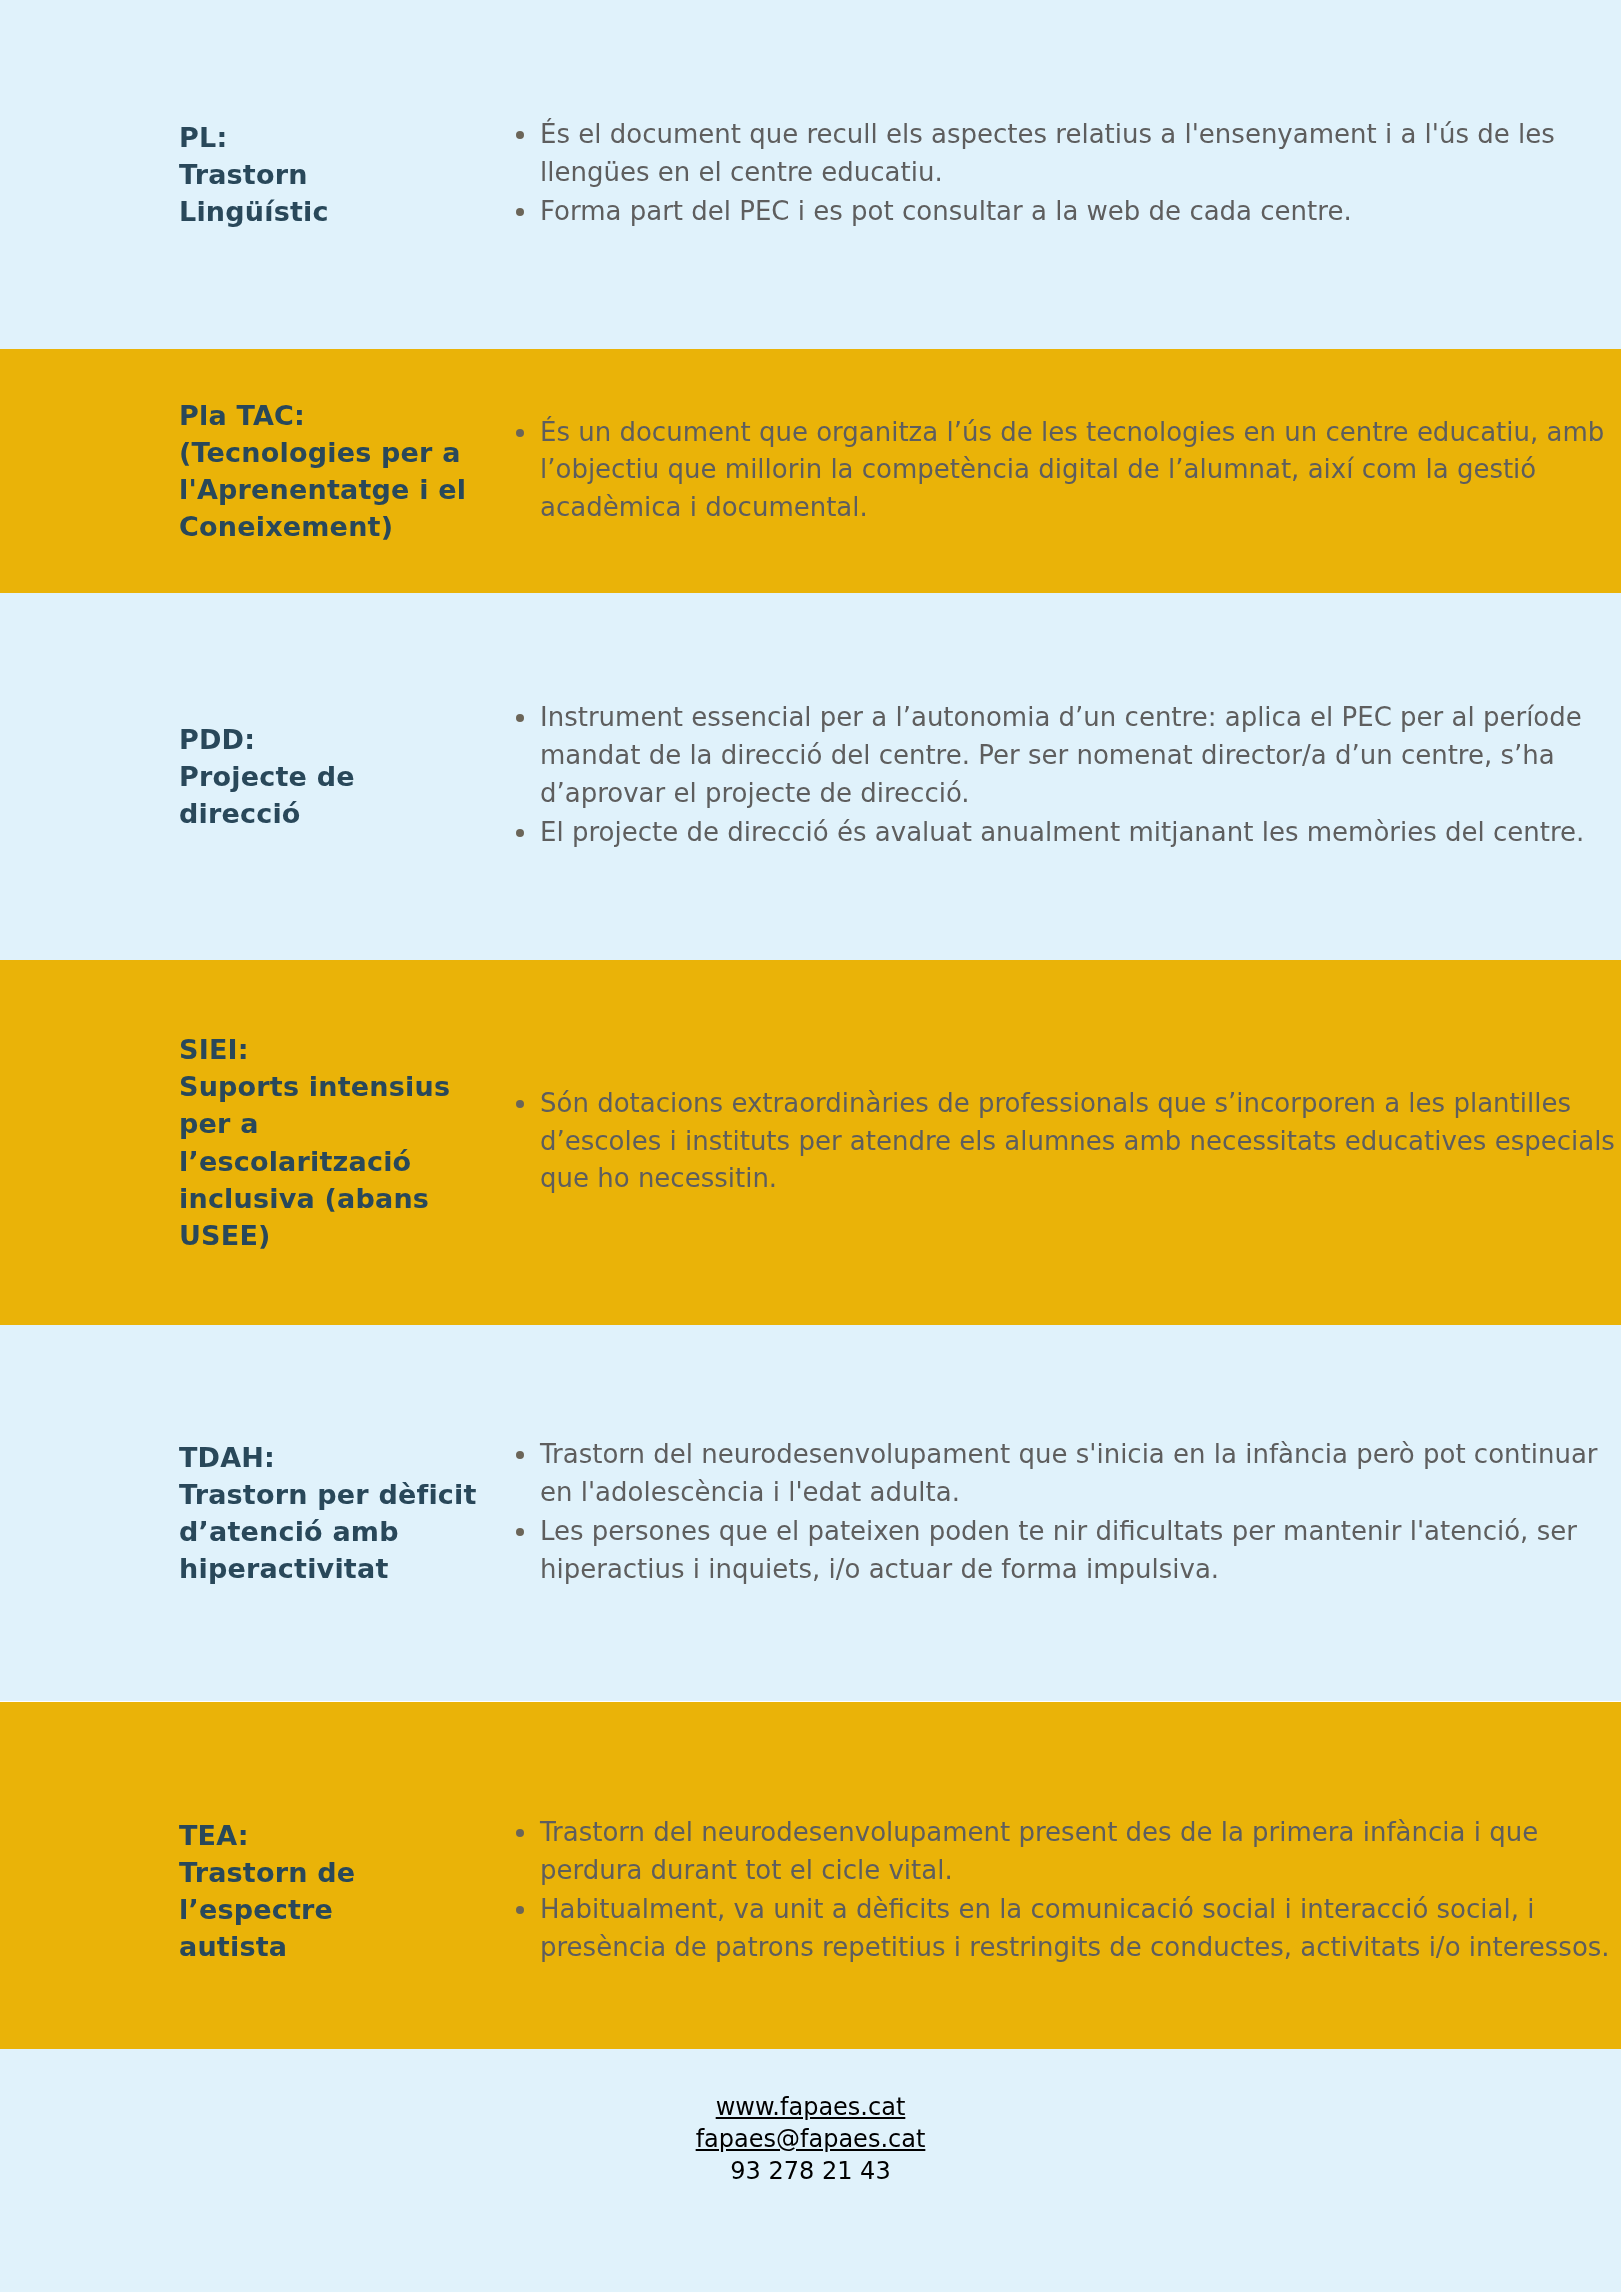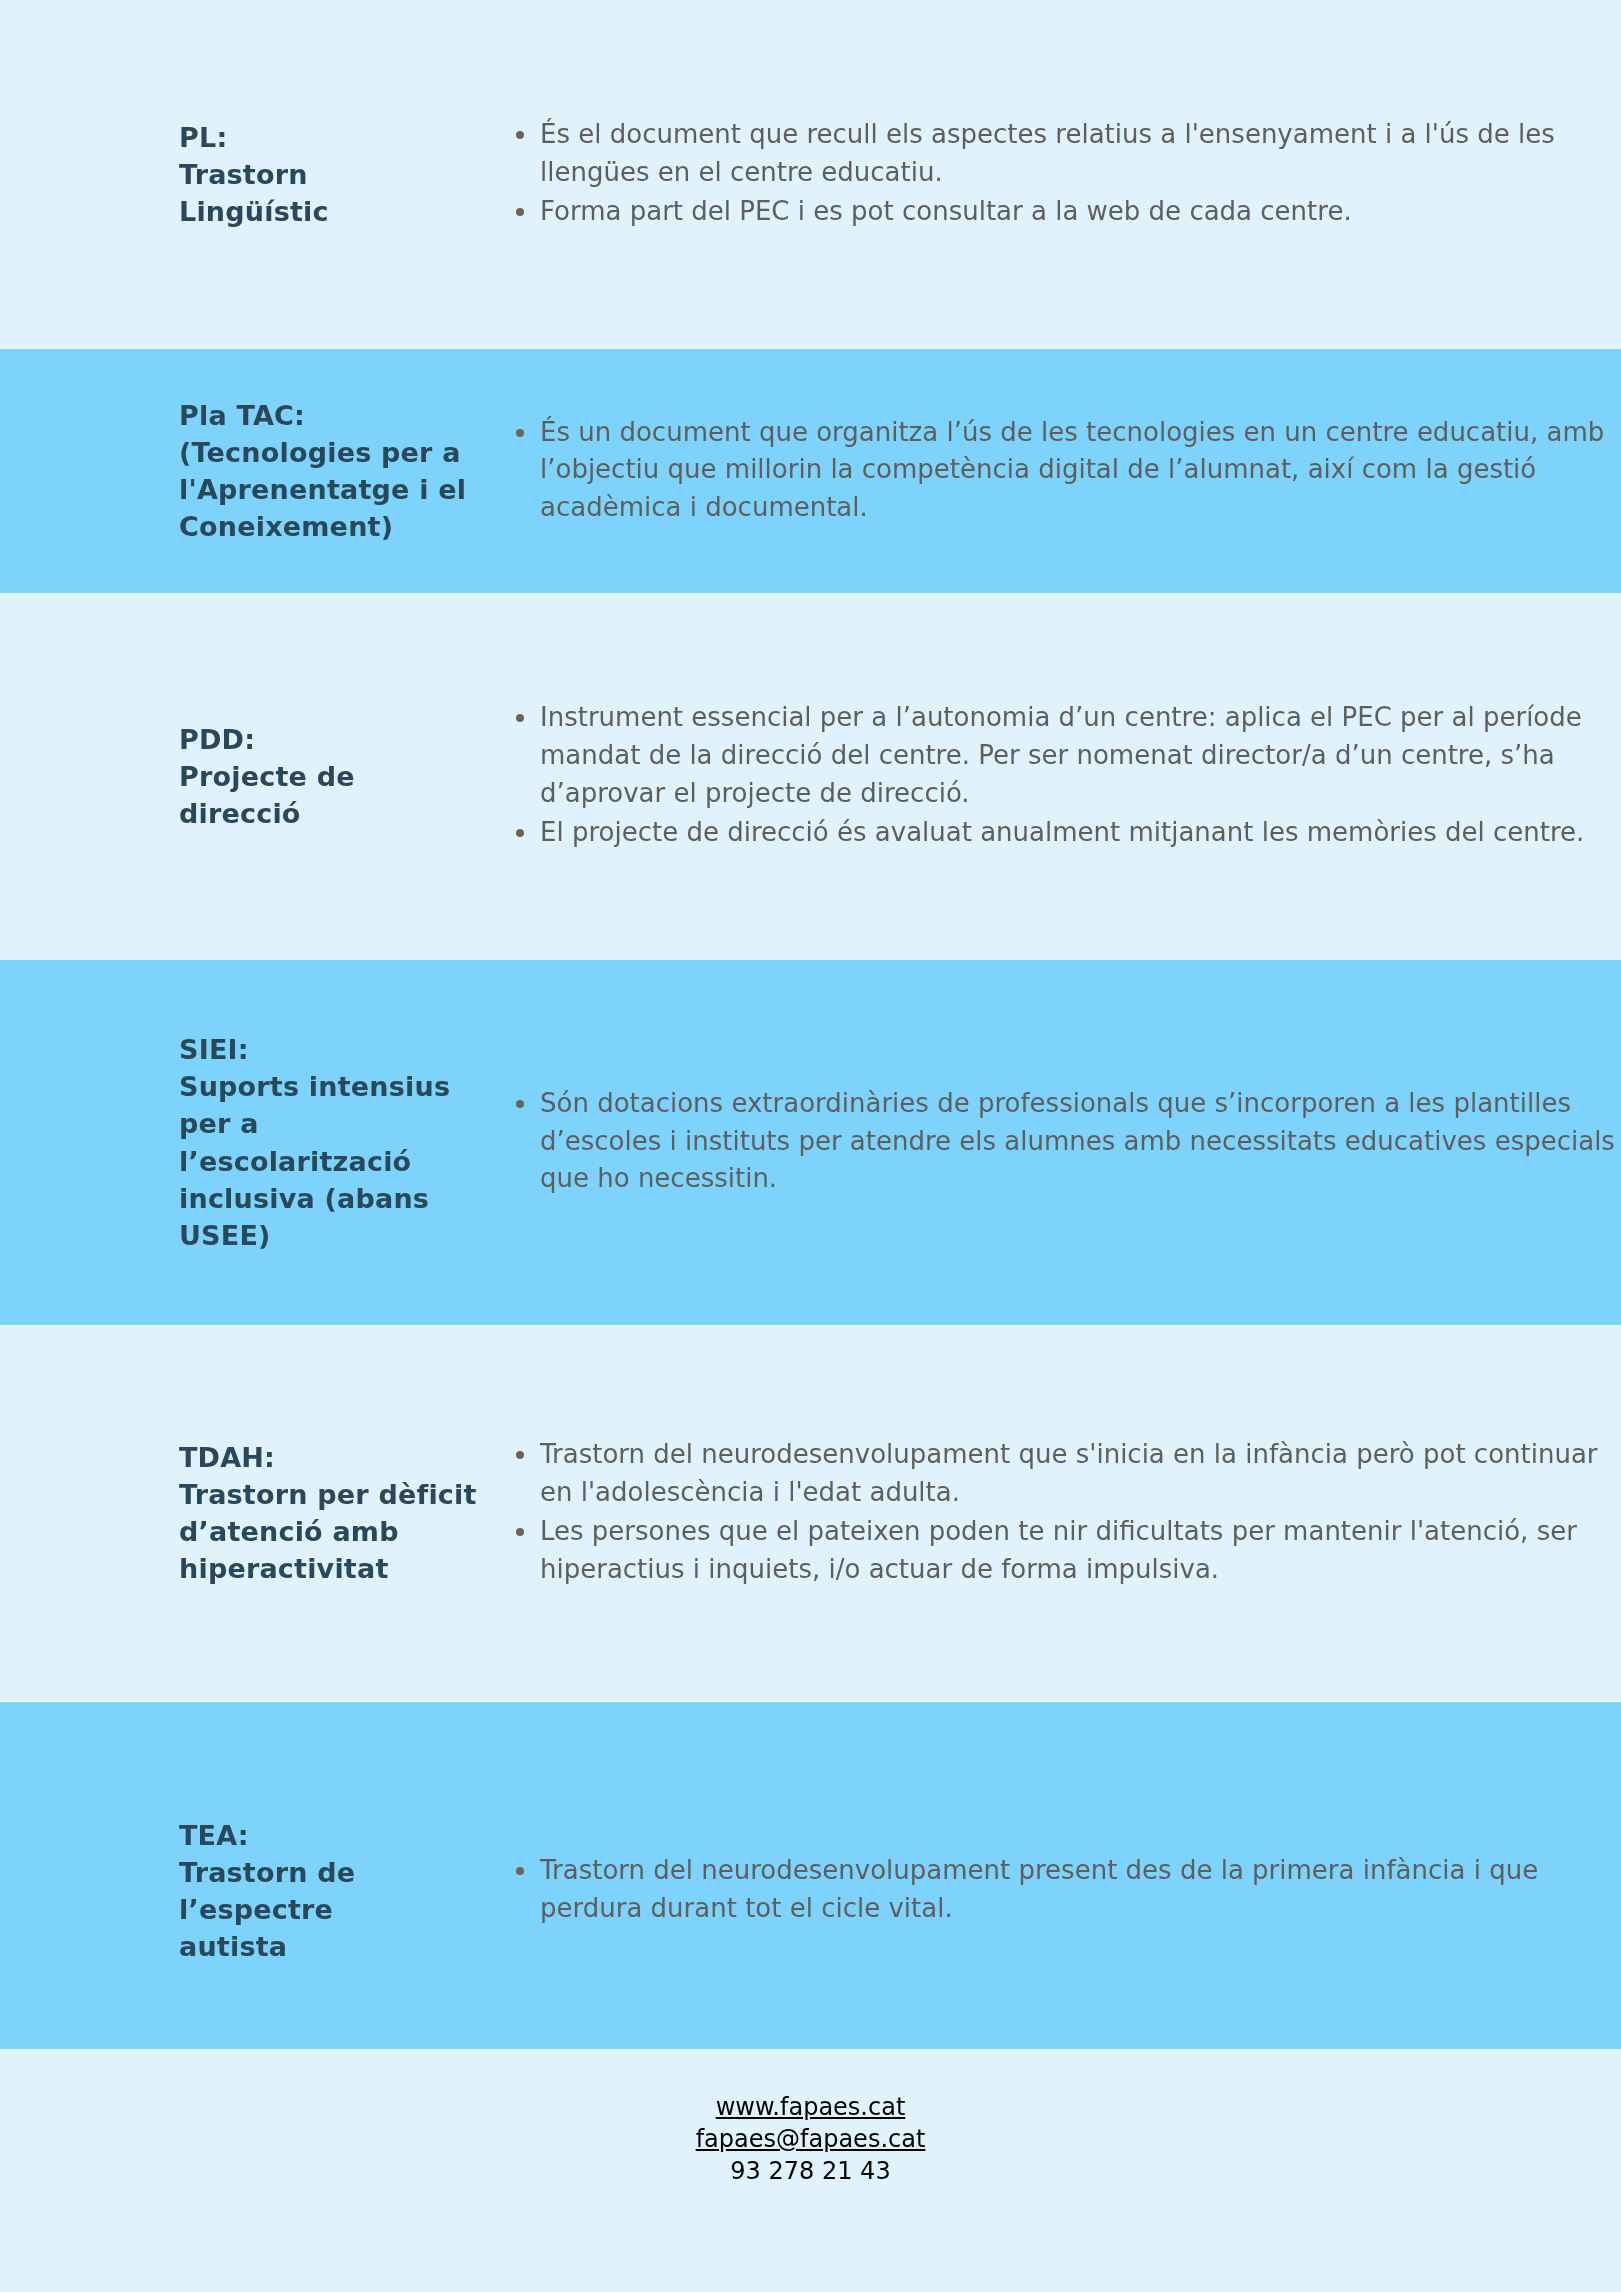--- a/index.html
+++ b/index.html
@@ -24,21 +24,21 @@
 
   .glossary-row {
     position: absolute;
     left: 0;
     width: 1621px;
     display: flex;
     align-items: center;
     box-sizing: border-box;
   }
   .glossary-row.tinted { background: #e0f2fb; }
-  .glossary-row.plain  { background: #7dd3fc; }
+  .glossary-row.plain  { background: #eab308; }
 
   .term-cell {
     width: 502px;
     flex: 0 0 502px;
     padding-left: 179px;
     padding-right: 16px;
     box-sizing: border-box;
   }
 
   .term-text {
@@ -181,20 +181,21 @@
   <div class="glossary-row plain" style="top:1702px; height:378px;">
     <div class="term-cell">
       <div class="term-text">TEA:
 Trastorn de
 l’espectre
 autista</div>
     </div>
     <div class="def-cell">
       <ul class="def-list">
         <li>Trastorn del neurodesenvolupament present des de la primera infància i que perdura durant tot el cicle vital.</li>
+        <li>Habitualment, va unit a dèficits en la comunicació social i interacció social, i presència de patrons repetitius i restringits de conductes, activitats i/o interessos.</li>
       </ul>
     </div>
   </div>
 
   <div class="footer-band" style="top:2049px; height:244px; padding-top:43px;">
     <div class="footer-line link">www.fapaes.cat</div>
     <div class="footer-line link">fapaes@fapaes.cat</div>
     <div class="footer-line">93 278 21 43</div>
   </div>
 

